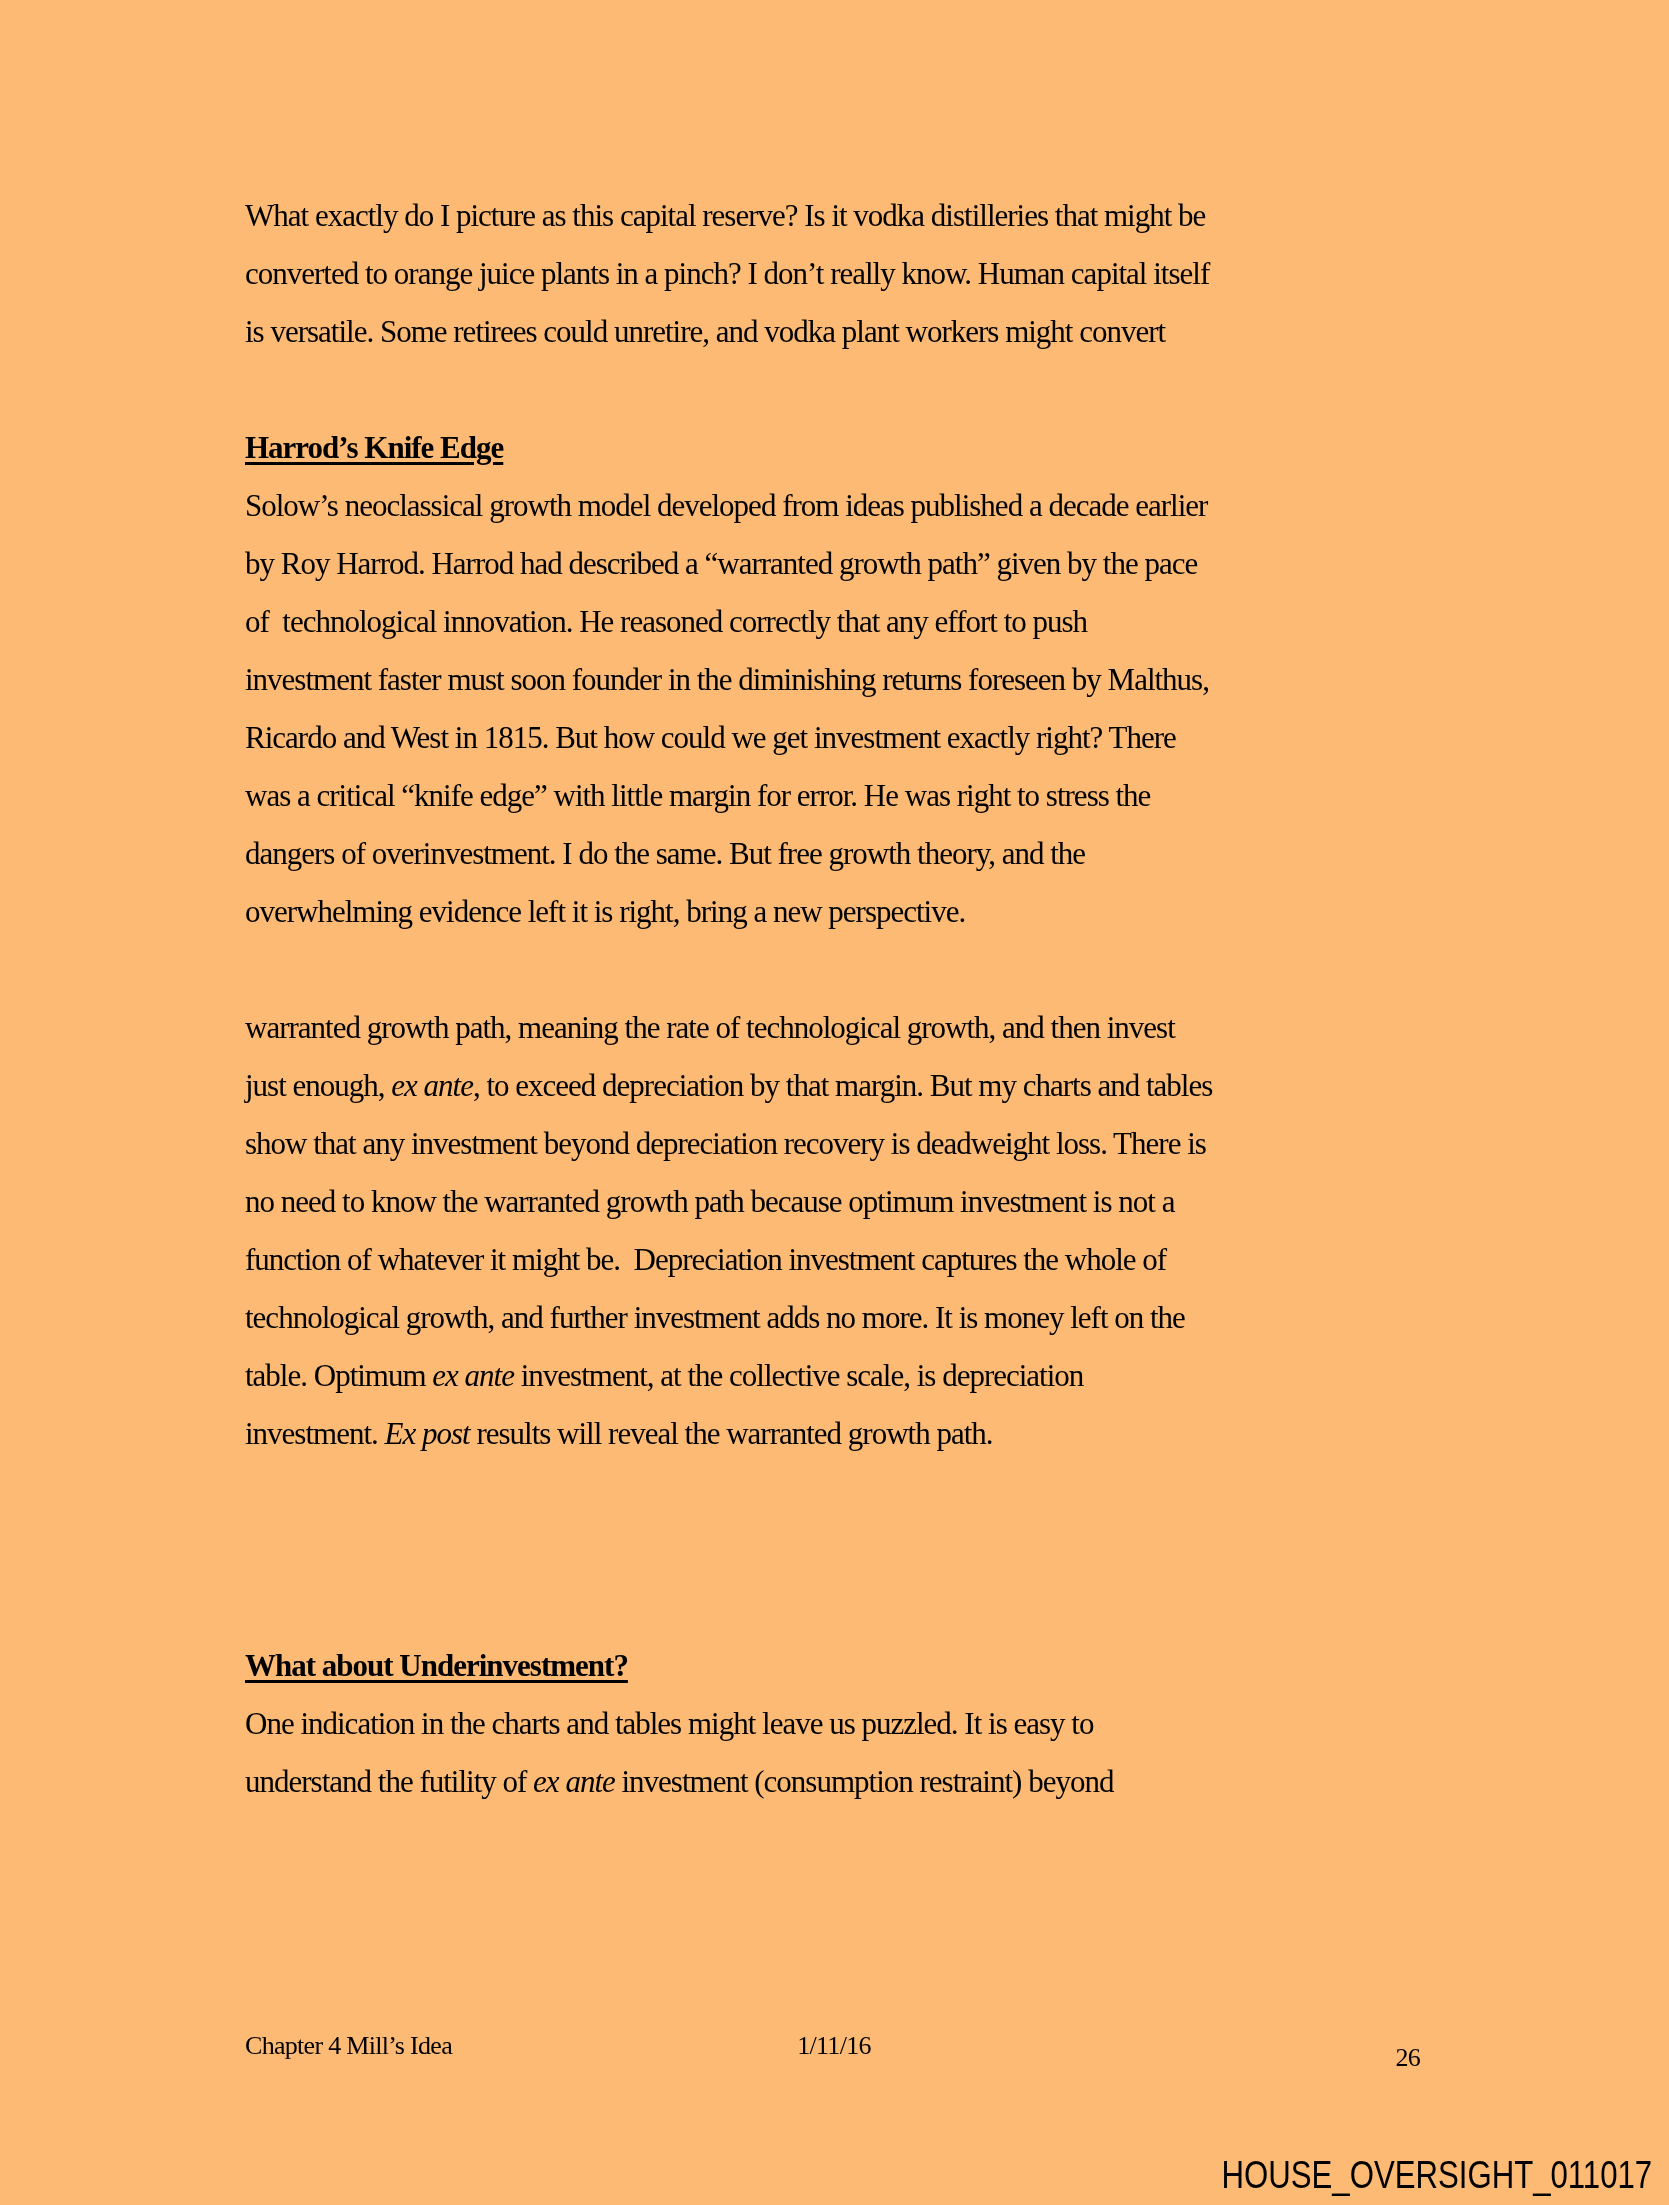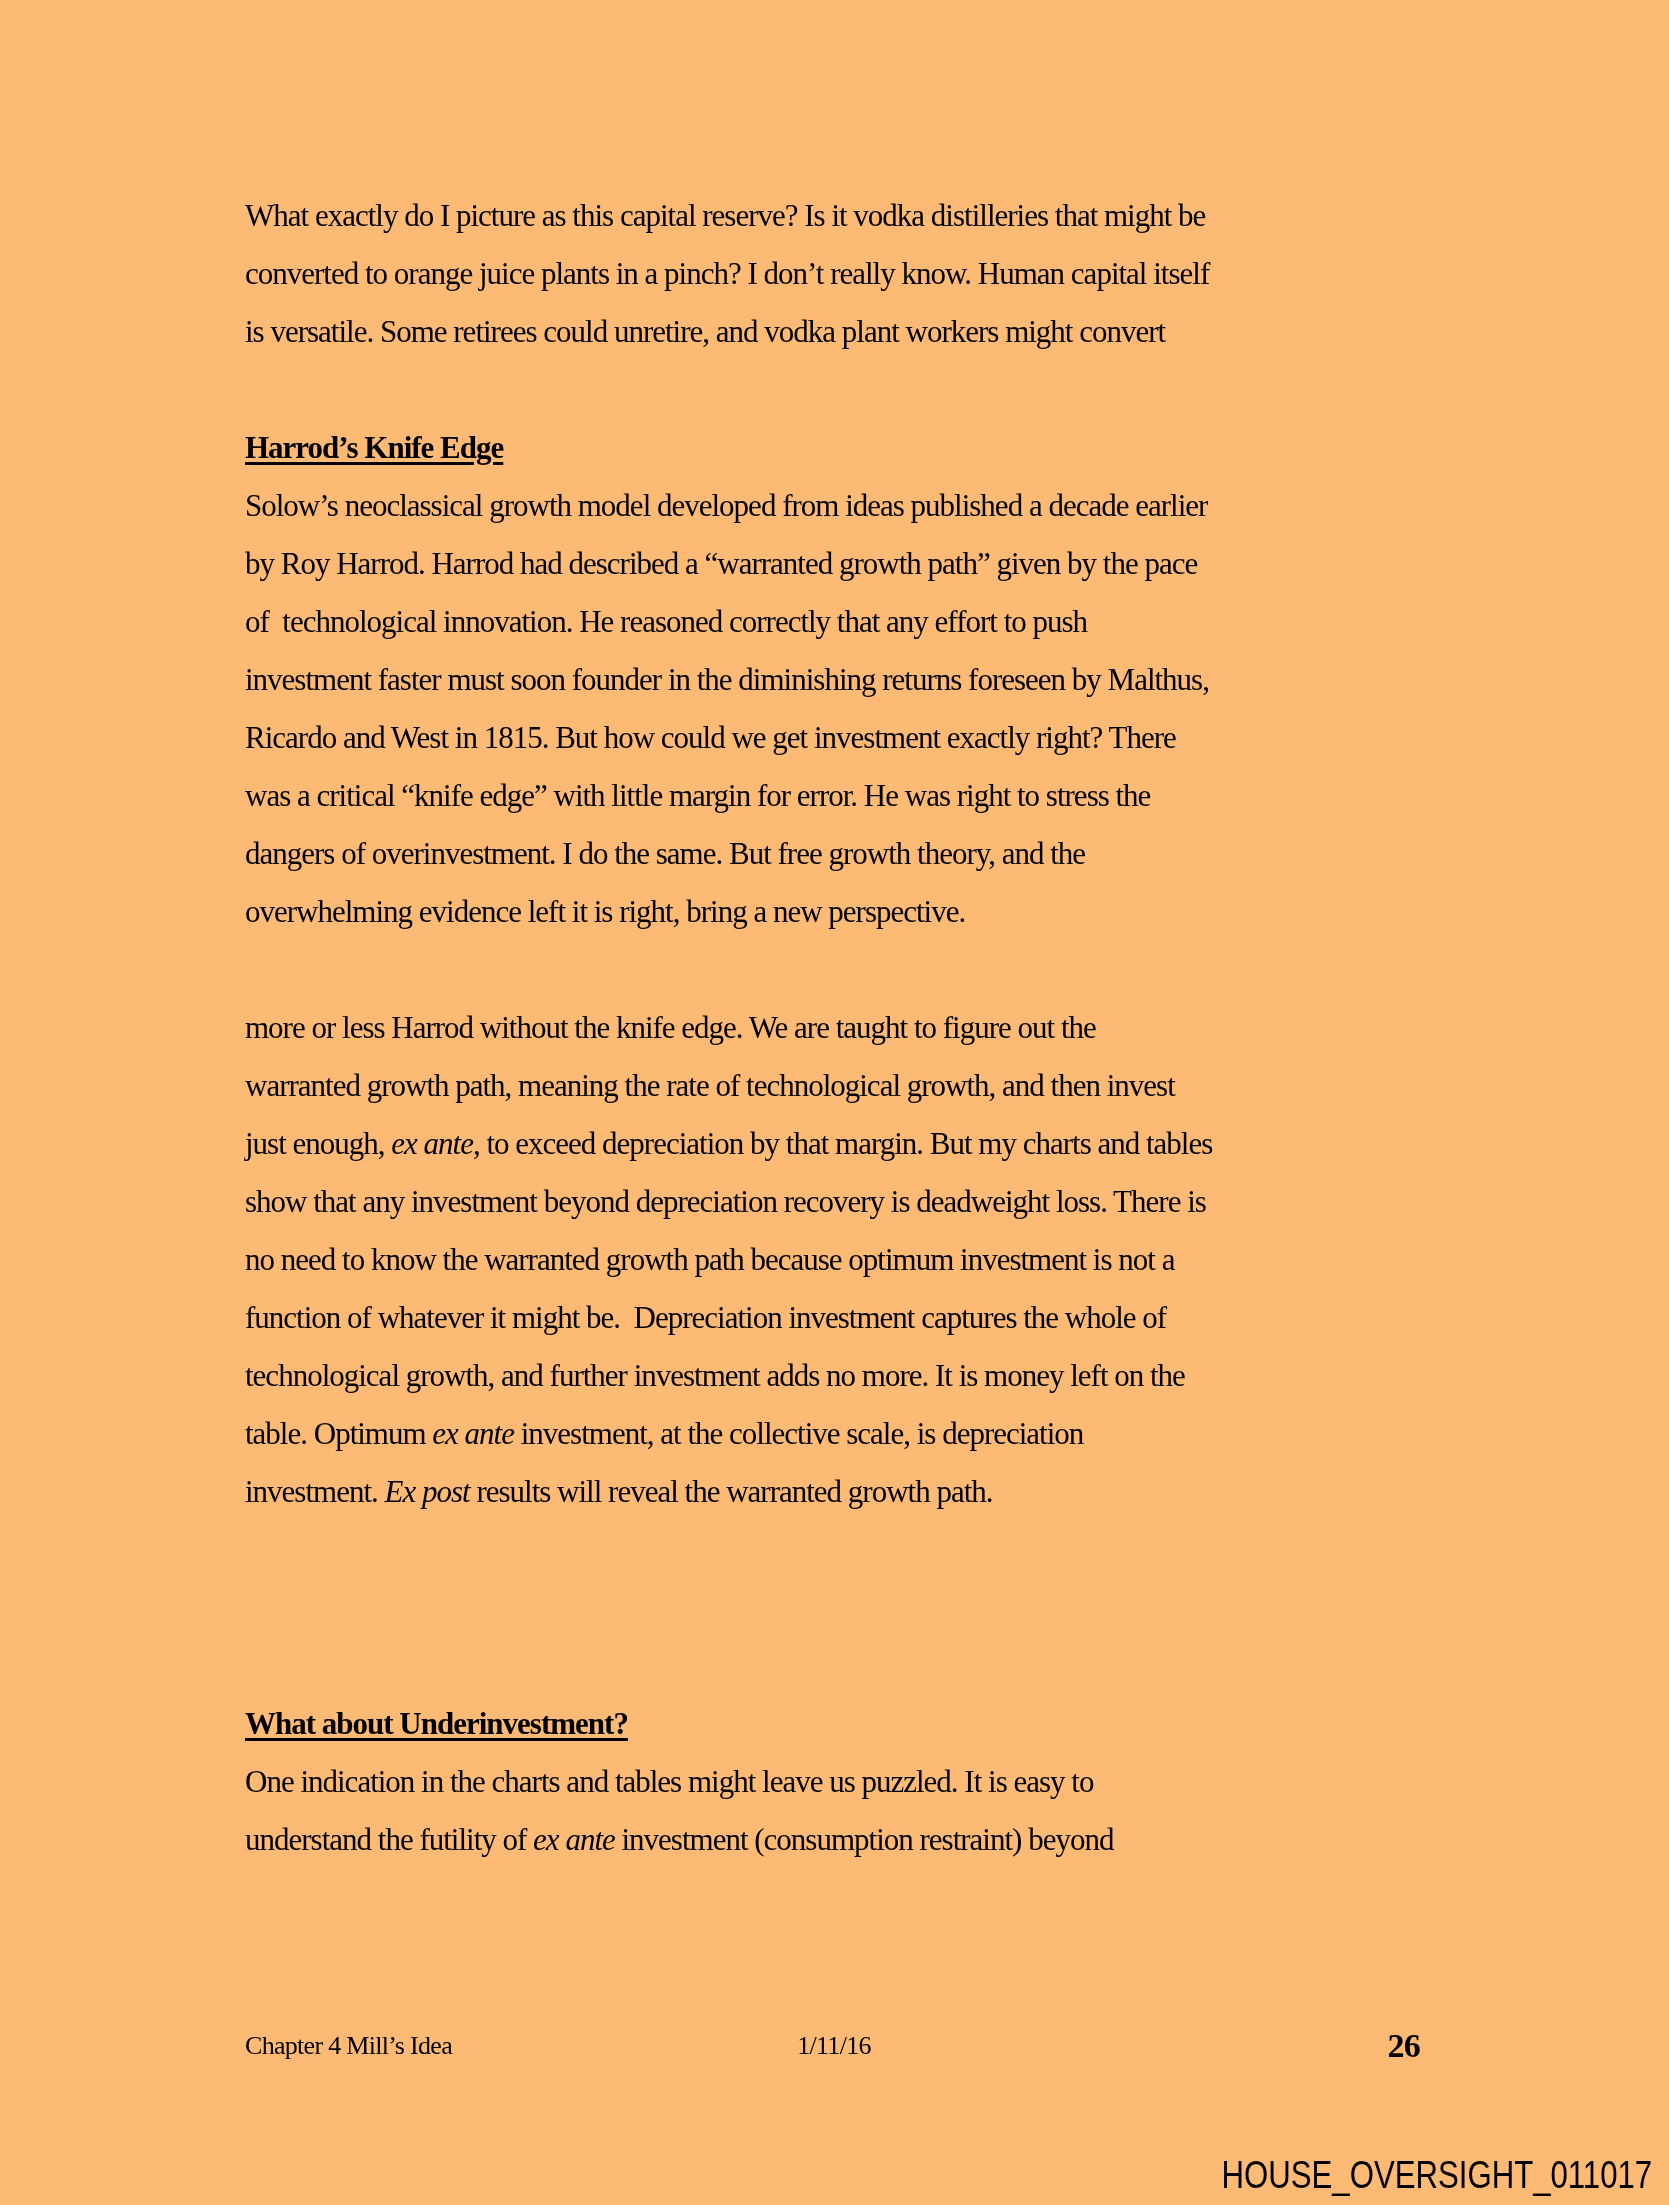--- a/index.html
+++ b/index.html
@@ -38,21 +38,21 @@
     left: 245px;
     top: 2029px;
     width: 1175px;
     height: 39px;
     font-size: 26px;
     letter-spacing: -0.7px;
     text-align: right;
   }
   .footer .f-left  { position: absolute; left: 0; top: 0; line-height: 33px; }
   .footer .f-center{ position: absolute; left: 50%; transform: translateX(-48%); top: 0; line-height: 33px; }
-  .footer .f-right { position: absolute; right: 0; top: 0; line-height: 33px; font-size: 34px; font-weight: bold; }
+  .footer .f-right { position: absolute; right: 0; top: 12px; line-height: 33px; font-size: 26px; }
   .watermark {
     position: absolute;
     right: 16.4px;
     top: 2156px;
     font-family: "Liberation Sans", sans-serif;
     font-size: 38px;
     line-height: 38px;
     transform: scaleX(0.82);
     transform-origin: 100% 0;
     white-space: nowrap;
@@ -77,21 +77,20 @@
         <div class="line"><span>by Roy Harrod. Harrod had described a “warranted growth path” given by the pace</span></div>
         <div class="line"><span>of  technological innovation. He reasoned correctly that any effort to push</span></div>
         <div class="line"><span>investment faster must soon founder in the diminishing returns foreseen by Malthus,</span></div>
         <div class="line"><span>Ricardo and West in 1815. But how could we get investment exactly right? There</span></div>
         <div class="line"><span>was a critical “knife edge” with little margin for error. He was right to stress the</span></div>
         <div class="line"><span>dangers of overinvestment. I do the same. But free growth theory, and the</span></div>
         <div class="line"><span>overwhelming evidence left it is right, bring a new perspective.</span></div>
       </div>
       <div class="block spacer"></div>
       <div class="block p">
-        <div class="line"><span>more or less Harrod without the knife edge. We are taught to figure out the</span></div>
         <div class="line"><span>warranted growth path, meaning the rate of technological growth, and then invest</span></div>
         <div class="line"><span>just enough, </span><em>ex ante</em><span>, to exceed depreciation by that margin. But my charts and tables</span></div>
         <div class="line"><span>show that any investment beyond depreciation recovery is deadweight loss. There is</span></div>
         <div class="line"><span>no need to know the warranted growth path because optimum investment is not a</span></div>
         <div class="line"><span>function of whatever it might be.  Depreciation investment captures the whole of</span></div>
         <div class="line"><span>technological growth, and further investment adds no more. It is money left on the</span></div>
         <div class="line"><span>table. Optimum </span><em>ex ante</em><span> investment, at the collective scale, is depreciation</span></div>
         <div class="line"><span>investment. </span><em>Ex post</em><span> results will reveal the warranted growth path.</span></div>
       </div>
       <div class="block spacer"></div>

